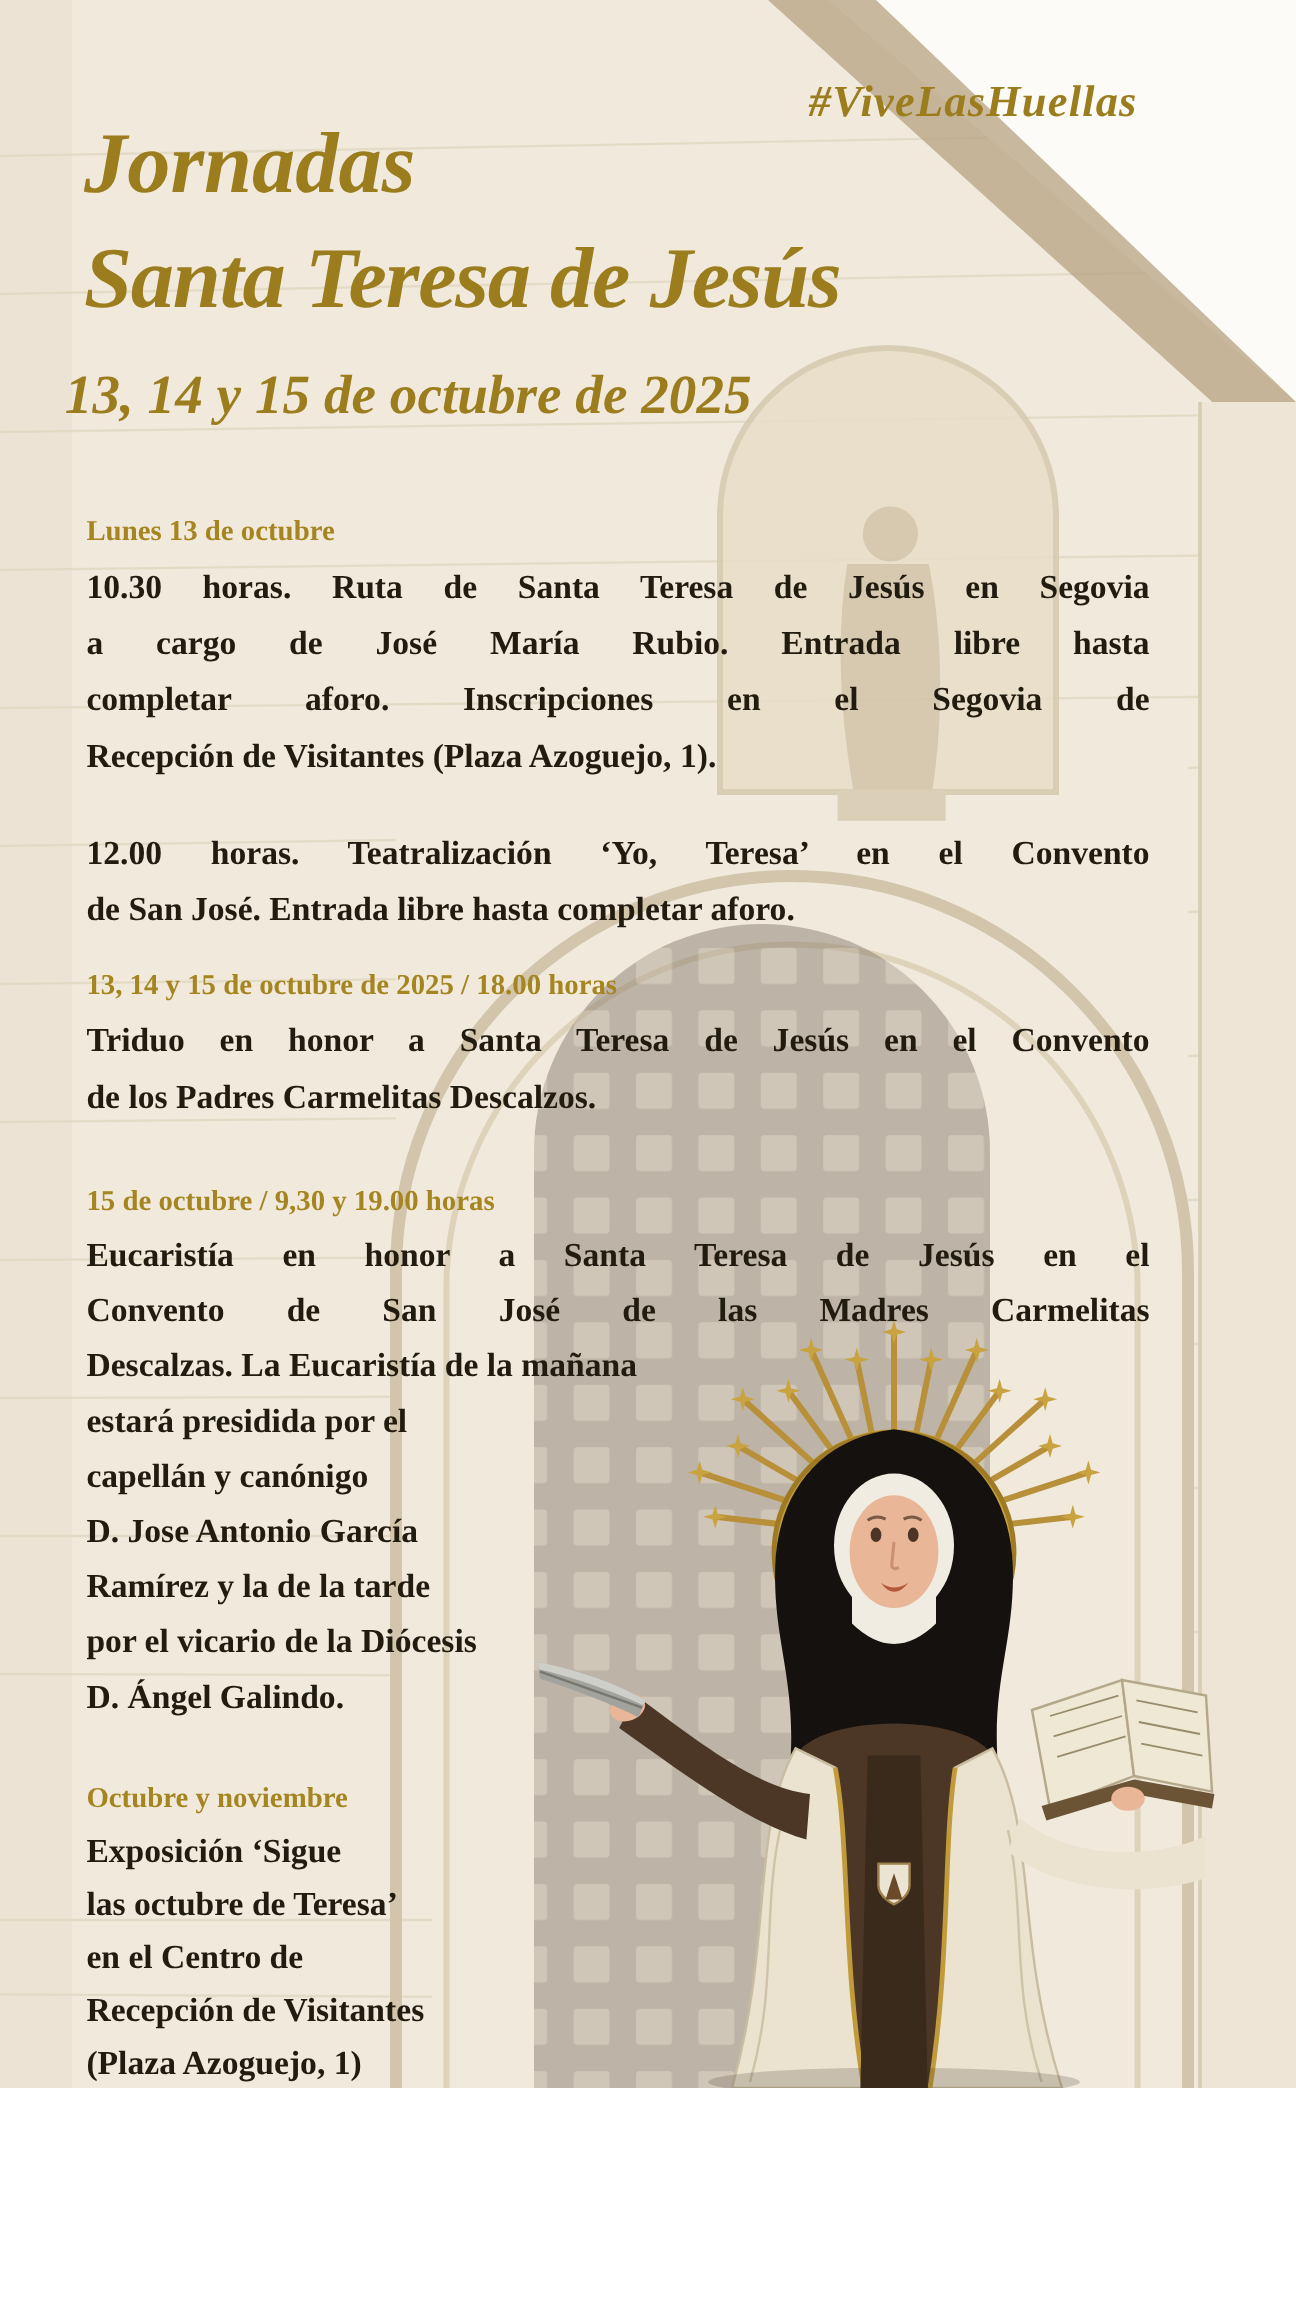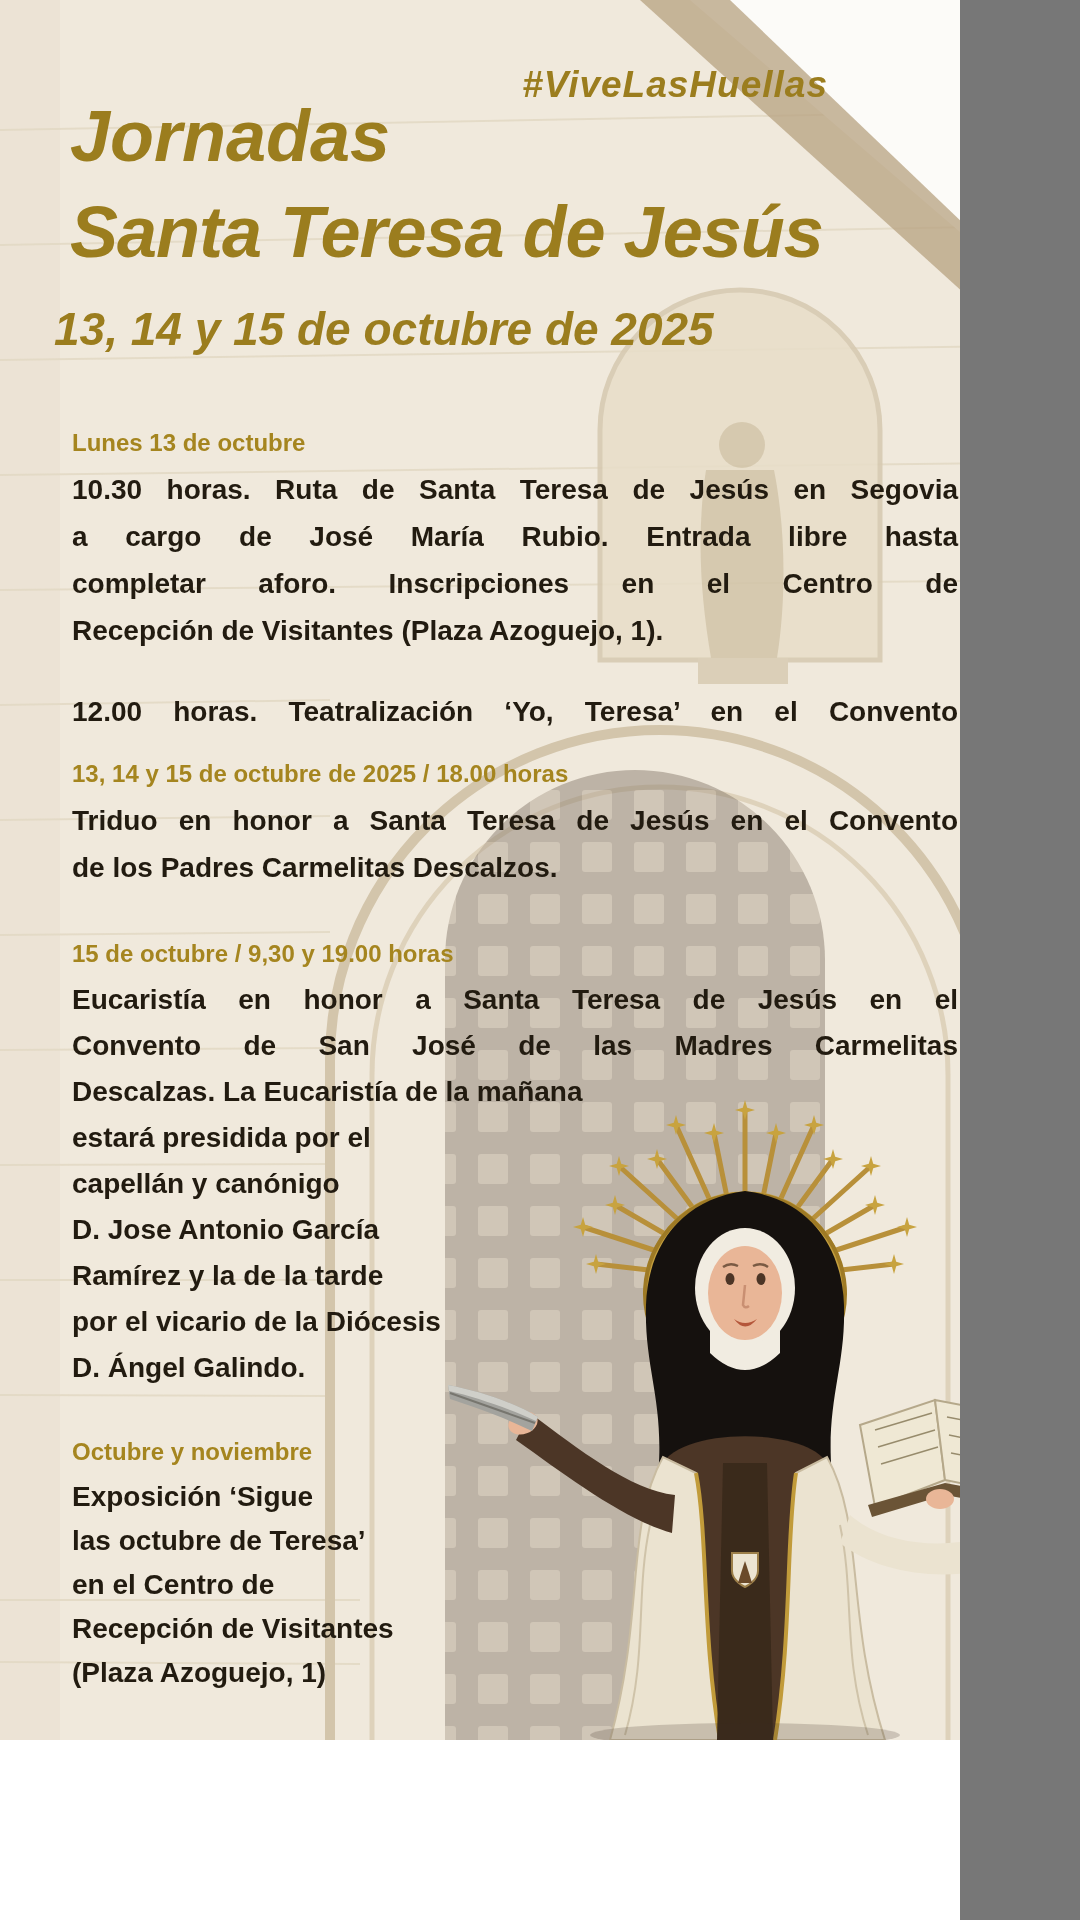--- a/index.html
+++ b/index.html
@@ -1,22 +1,22 @@
 <!DOCTYPE html>
 <html style="--gold: #9b7d1e; --gold2: #a5851f; --ink: #221b10; --cream: #f0e9dc; --huellas_red: #c81430; --logo_gray: #3f3c37; --segovia_blue: #4e92ba; --turismo_teal: #2a8fa3; --turismo_pink: #c0508c;"><head>
 <meta charset="utf-8">
 <style>
   :root{
     --gold:#9b7d1e; --gold2:#a5851f; --ink:#221b10;
     --cream:#f0e9dc; --huellas_red:#c81430; --logo_gray:#3f3c37;
     --segovia_blue:#4e92ba; --turismo_teal:#2a8fa3; --turismo_pink:#c0508c;
   }
   html,body{margin:0;padding:0;background:#777;}
-  #poster{position:relative;width:960px;height:1920px;background:var(--cream);
-          overflow:hidden;font-family:Liberation Sans, sans-serif;}
+  #poster{position:relative;width:1080px;height:1920px;background:var(--cream);
+          overflow:hidden;font-family:Liberation Serif, serif;}
   svg{display:block}
   
   #bg{position:absolute;left:0;top:0;z-index:1;}
   
   #statue{position:absolute;left:420px;top:1095px;z-index:3;}
   
   .hashtag{position:absolute;top:64px;right:132px;z-index:5;
     font-size:37px;font-weight:700;font-style:italic;color:var(--gold);letter-spacing:1px;}
   
   .title{position:absolute;left:70px;top:88px;z-index:5;color:var(--gold);
@@ -184,25 +184,26 @@
     <div class="t2">Santa Teresa de Jesús</div>
   </div>
   <div class="dates">13, 14 y 15 de octubre de 2025</div>
 
   <div id="schedule">
       <section class="section sec-0">
         <h3 class="sec-header">Lunes 13 de octubre</h3>
         <div class="block block-0">
           <div class="line just">10.30 horas. Ruta de Santa Teresa de Jesús en Segovia</div>
           <div class="line just">a cargo de José María Rubio. Entrada libre hasta</div>
-          <div class="line just">completar aforo. Inscripciones en el Centro de</div>
+          <div class="line just">completar aforo. Inscripciones en el Segovia de</div>
           <div class="line">Recepción de Visitantes (Plaza Azoguejo, 1).</div>
         </div>
         <div class="block block-1">
           <div class="line just">12.00 horas. Teatralización ‘Yo, Teresa’ en el Convento</div>
+          <div class="line">de San José. Entrada libre hasta completar aforo.</div>
         </div>
       </section>
       <section class="section sec-1">
         <h3 class="sec-header">13, 14 y 15 de octubre de 2025 / 18.00 horas</h3>
         <div class="block block-0">
           <div class="line just">Triduo en honor a Santa Teresa de Jesús en el Convento</div>
           <div class="line">de los Padres Carmelitas Descalzos.</div>
         </div>
       </section>
       <section class="section sec-2">

